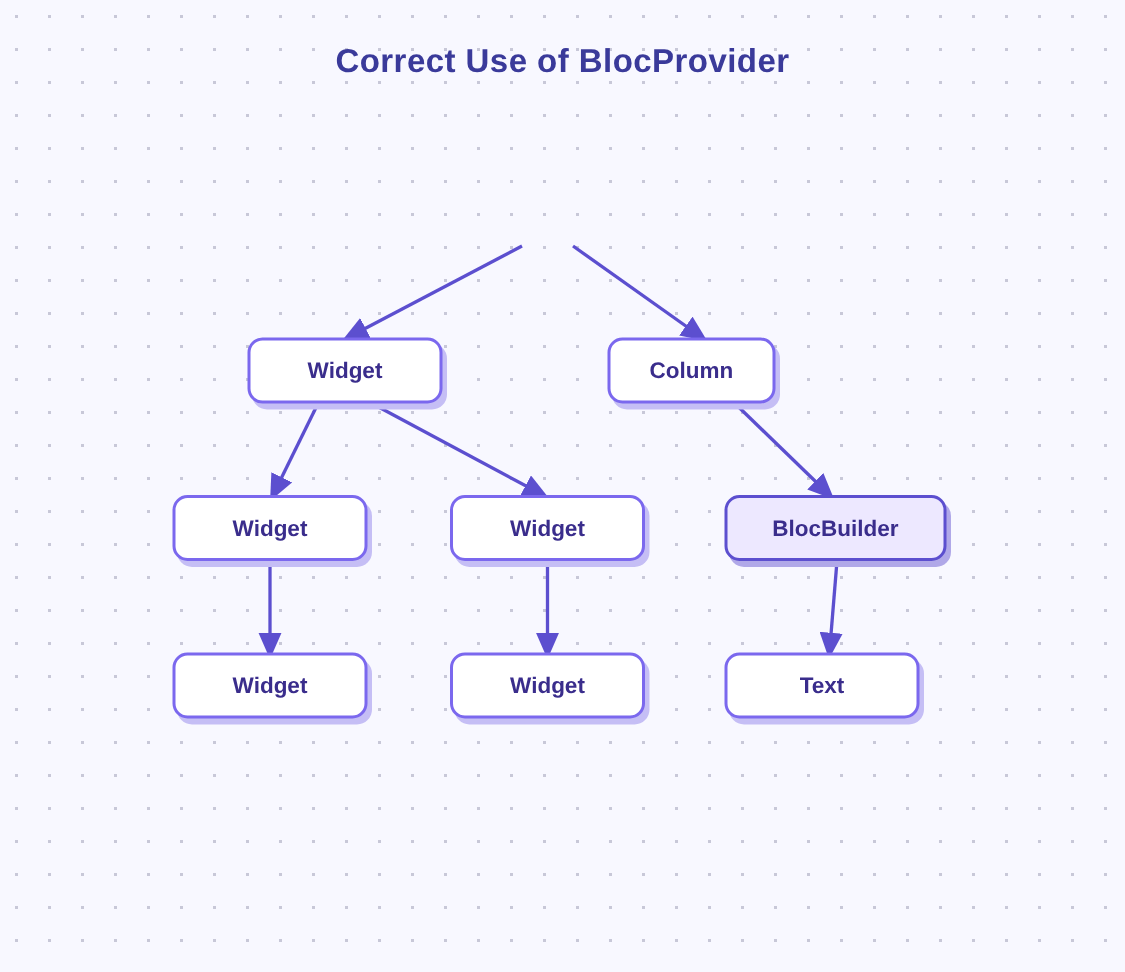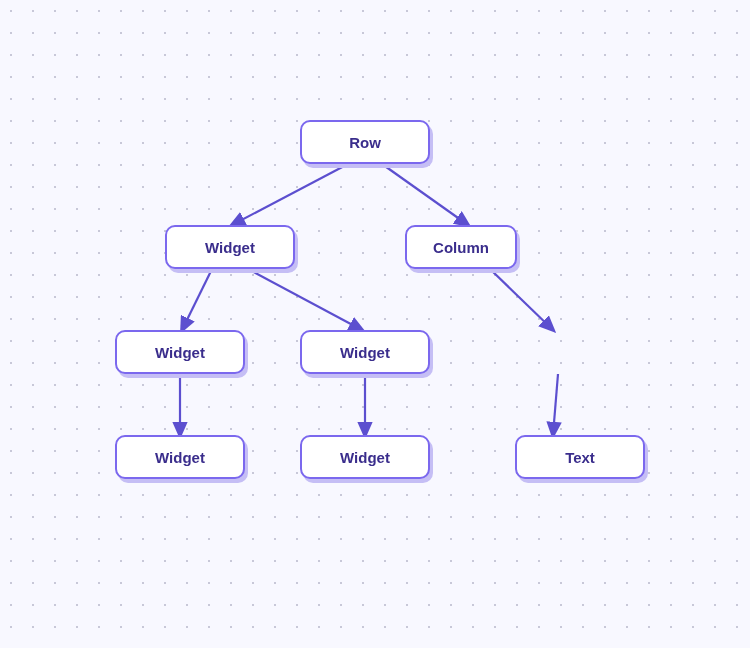--- a/index.html
+++ b/index.html
@@ -69,20 +69,21 @@
     }
 
     svg.arrows polygon {
       fill: #5c4fcf;
     }
   </style>
 </head>
 <body>
 
 <div class="canvas">
+  <div class="title">Correct Use of BlocProvider</div>
 
   <svg class="arrows">
 
     <defs>
       <marker id="arrowhead" markerWidth="8" markerHeight="7" refX="6" refY="3.5" orient="auto">
         <polygon points="0 0, 8 3.5, 0 7" fill="#5c4fcf"></polygon>
       </marker>
     </defs>
 
     <line x1="348" y1="164" x2="232" y2="225" marker-end="url(#arrowhead)"></line>
@@ -95,46 +96,46 @@
 
     <line x1="490" y1="269" x2="553" y2="330" marker-end="url(#arrowhead)"></line>
 
     <line x1="180" y1="374" x2="180" y2="435" marker-end="url(#arrowhead)"></line>
 
     <line x1="365" y1="374" x2="365" y2="435" marker-end="url(#arrowhead)"></line>
 
     <line x1="558" y1="374" x2="553" y2="435" marker-end="url(#arrowhead)"></line>
   </svg>
 
-  <div class="node" style="left:300px; top:120px; width:130px; height:44px;">
-    <span>Row</span>
-  </div>
 
   <div class="node" style="left:165px; top:225px; width:130px; height:44px;">
     <span>Widget</span>
   </div>
 
   <div class="node" style="left:405px; top:225px; width:112px; height:44px;">
     <span>Column</span>
   </div>
 
   <div class="node" style="left:115px; top:330px; width:130px; height:44px;">
     <span>Widget</span>
   </div>
 
   <div class="node" style="left:300px; top:330px; width:130px; height:44px;">
     <span>Widget</span>
   </div>
 
+  <div class="node highlighted" style="left:483px; top:330px; width:148px; height:44px;">
+    <span>BlocBuilder</span>
+  </div>
 
   <div class="node" style="left:115px; top:435px; width:130px; height:44px;">
     <span>Widget</span>
   </div>
 
   <div class="node" style="left:300px; top:435px; width:130px; height:44px;">
     <span>Widget</span>
   </div>
 
-  <div class="node" style="left:483px; top:435px; width:130px; height:44px;margin-left:32px;">
+  <div class="node" style="left:483px; top:435px; width:130px; height:44px;">
     <span>Text</span>
   </div>
 
 </div>
 
 </body></html>

